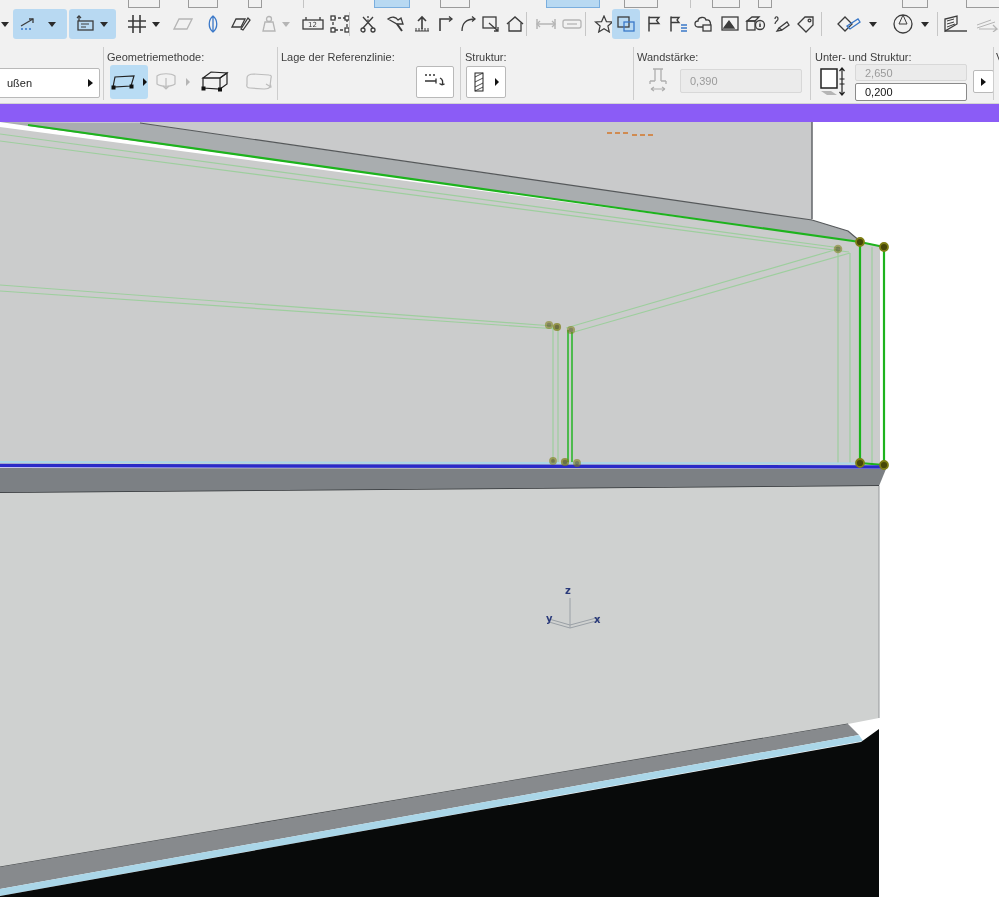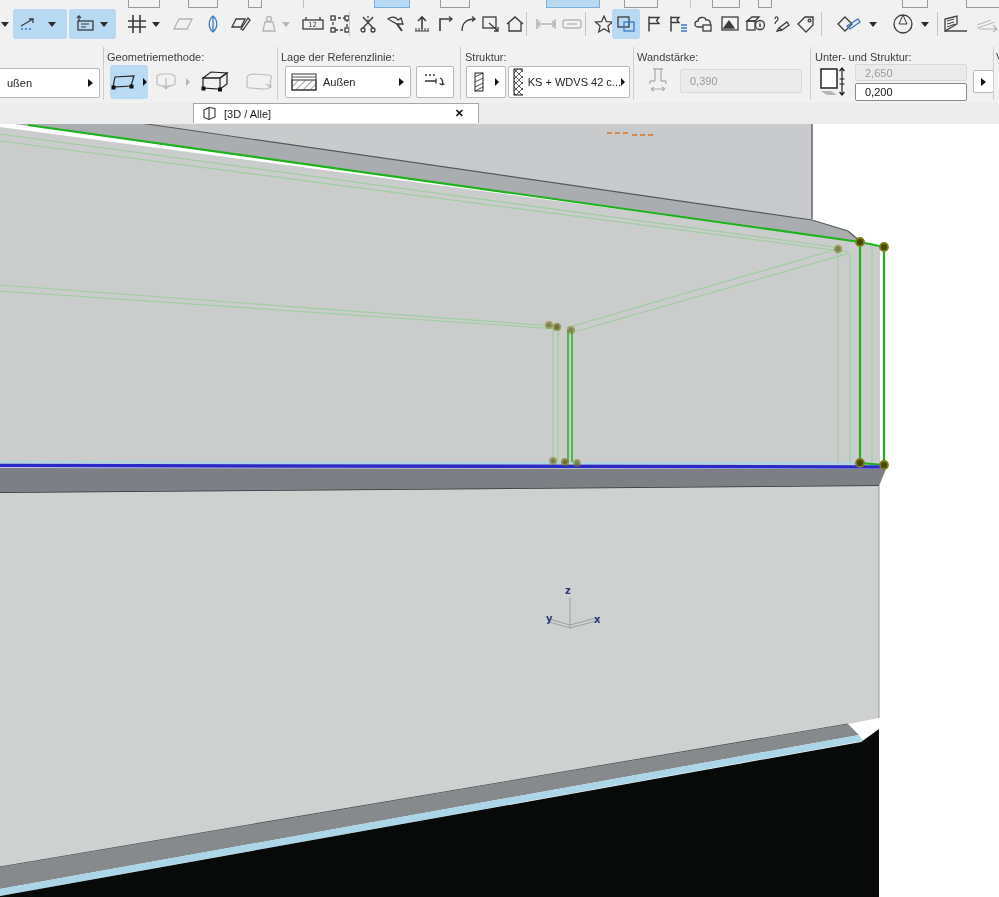--- a/index.html
+++ b/index.html
@@ -331,66 +331,36 @@
     </div>
     <div class="gbtn" style="left:239px">
       <svg width="32" height="24" style="stroke:#bcbcbc;fill:none;stroke-width:1.2">
         <path d="M5,8 Q5,4 12,4 L27,5 Q30,5 29,8 L28,16 Q28,19 22,19 L8,18 Q4,18 5,14 Z"></path>
           <path d="M24,14 L29,17 M27,17.5 L29,17 L28.5,14.5"></path>
       </svg>
     </div>
     <div class="vdiv" style="left:277px"></div>
 
     <span class="slabel" style="left:281px">Lage der Referenzlinie:</span>
-    <div class="combo" style="left:285px;top:20px;width:124px;height:30px">
-      <svg width="26" height="18" style="margin-left:5px">
-        <defs>
-            <pattern id="pdiag" width="5" height="5" patternUnits="userSpaceOnUse" patternTransform="rotate(45)">
-              <line x1="0" y1="0" x2="0" y2="5" stroke="#555" stroke-width="1"></line>
-            </pattern>
-          </defs>
-        <rect x="1" y="1" width="24" height="16" fill="#fff" stroke="#333"></rect>
-        <rect x="1" y="7" width="24" height="10" fill="url(#pdiag)" stroke="#333"></rect>
-        <line x1="1" y1="4" x2="25" y2="4" stroke="#555" stroke-width="1"></line>
-      </svg>
-      <span style="margin-left:6px">Außen</span>
-      <span class="rarrow"></span>
-    </div>
     <div class="combo" style="left:416px;top:20px;width:36px;height:30px;justify-content:center">
       <svg width="24" height="20" style="stroke:#333;fill:none;stroke-width:1.3">
         <path d="M2,3 H14" stroke-dasharray="2,2"></path>
           <path d="M2,9 H13 M13,6.5 V11.5"></path>
           <path d="M17,6 Q21,8 19,13 M19,13 L16.5,11.5 M19,13 L21.5,11.8"></path>
       </svg>
     </div>
     <div class="vdiv" style="left:460px"></div>
 
     <span class="slabel" style="left:465px">Struktur:</span>
     <div class="combo" style="left:466px;top:20px;width:38px;height:30px">
       <svg width="16" height="22" style="margin-left:5px">
         <rect x="3" y="2" width="8" height="18" fill="#fff" stroke="#222"></rect>
         <path d="M3,6 L11,2 M3,11 L11,7 M3,16 L11,12 M3,20 L11,16" stroke="#222" stroke-width="0.8"></path>
       </svg>
       <span class="rarrow" style="border-left-width:4px"></span>
-    </div>
-    <div class="combo" style="left:508px;top:20px;width:120px;height:30px">
-      <svg width="26" height="28" style="margin-left:4px">
-        <defs>
-          <pattern id="pcross" width="6" height="6" patternUnits="userSpaceOnUse">
-              <path d="M0,0 L6,6 M6,0 L0,6" stroke="#333" stroke-width="0.8"></path>
-            </pattern>
-          <pattern id="pdiag2" width="5" height="5" patternUnits="userSpaceOnUse" patternTransform="rotate(45)">
-              <line x1="0" y1="0" x2="0" y2="5" stroke="#333" stroke-width="0.9"></line>
-            </pattern>
-        </defs>
-        <rect x="1" y="1" width="11" height="26" fill="url(#pcross)" stroke="#111"></rect>
-        <rect x="12" y="1" width="12" height="26" fill="url(#pdiag2)" stroke="#111"></rect>
-      </svg>
-      <span style="margin-left:5px;white-space:nowrap">KS + WDVS 42 c...</span>
-      <span class="rarrow" style="border-left-width:4px;margin-right:4px"></span>
     </div>
     <div class="vdiv" style="left:633px"></div>
 
     <span class="slabel" style="left:637px">Wandstärke:</span>
     <div style="position:absolute;left:645px;top:21px">
       <svg width="26" height="28" style="stroke:#aeaeae;fill:none;stroke-width:1.3">
         <path d="M8,2 H18 M10,2 V14 M16,2 V14 M10,14 H5 M16,14 H21 M5,14 V17 M21,14 V17"></path>
         <path d="M6,22 H20 M6,22 L9,20 M6,22 L9,24 M20,22 L17,20 M20,22 L17,24" stroke-width="1.1"></path>
       </svg>
     </div>
@@ -407,30 +377,20 @@
     </div>
     <input class="field disab" style="left: 855px; top: 18px; width: 112px; height: 17px;" disabled="" value="2,650">
     <input class="field activ" style="left: 855px; top: 37px; width: 112px; height: 18px;" value="0,200">
     <div class="combo" style="left:973px;top:24px;width:19px;height:21px;justify-content:center">
       <span class="rarrow" style="margin:0"></span>
     </div>
     <div class="vdiv" style="left:993px"></div>
     <span class="slabel" style="left:996px">Ve</span>
   </div>
 
-  <div class="tabbar">
-    <div class="tab">
-      <svg width="16" height="15" style="margin-left:8px;stroke:#333;fill:none;stroke-width:1.1">
-        <polygon points="2,4 7,1.5 13,2.5 13,11 7,13.5 2,11.5"></polygon>
-          <path d="M7,1.5 L7,13.5"></path>
-      </svg>
-      <span style="margin-left:6px">[3D / Alle]</span>
-      <span class="tabclose">✕</span>
-    </div>
-  </div>
 
   <svg id="scene" width="999" height="775" viewBox="0 0 999 775">
     <rect x="0" y="0" width="999" height="775" fill="#ffffff"></rect>
 
     <polygon points="0,0 812,0 812,98 140,1" fill="#c9cacb"></polygon>
 
     <polygon points="0,0 140,1 812,98 848,109 861,120 28,4" fill="#a9adaf"></polygon>
     <polyline points="140,1 812,98 848,109 861,120" fill="none" stroke="#55585a" stroke-width="1.2"></polyline>
     <line x1="812" y1="0" x2="812" y2="97" stroke="#63666a" stroke-width="1.5"></line>
 

